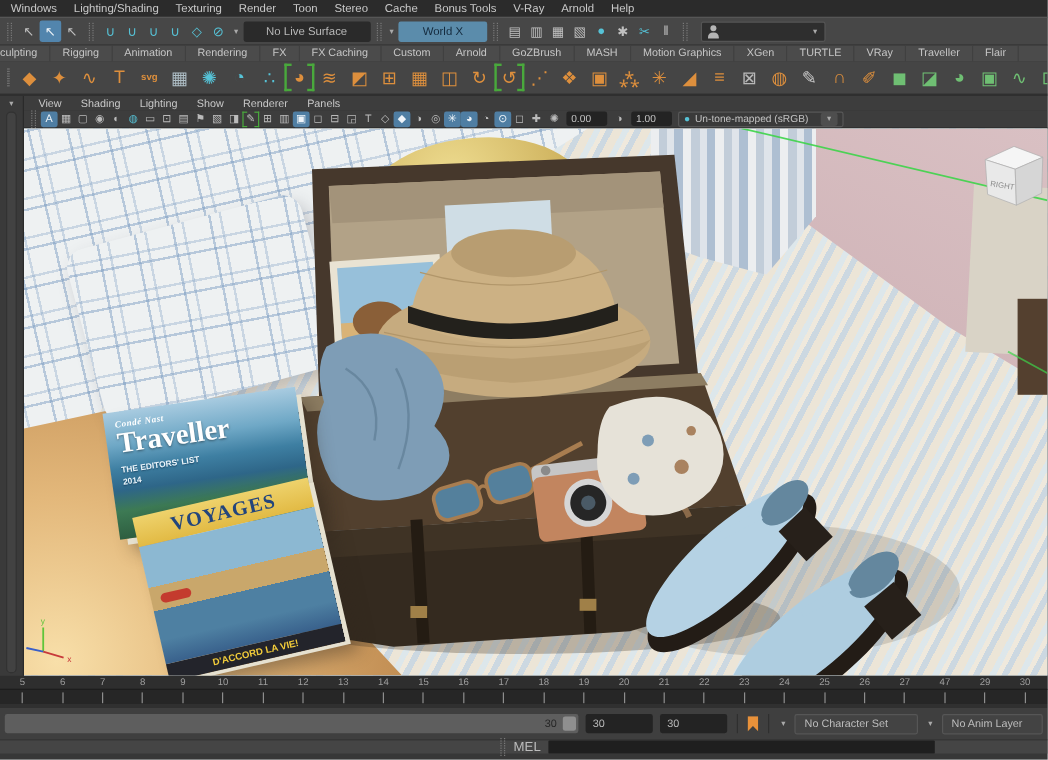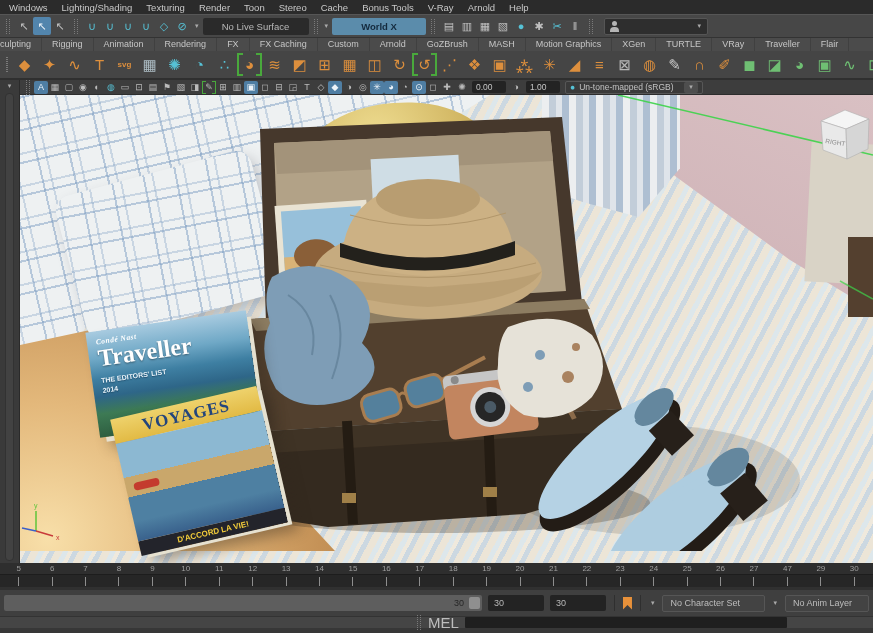--- a/index.html
+++ b/index.html
@@ -12,21 +12,21 @@
   .menubar .item{font-size:9.5px;color:#c9c9c9;padding:0 7px;white-space:nowrap}
 
   
   .statusline{height:24px;background:#474747;border-top:1px solid #565656;border-bottom:1px solid #333;display:flex;align-items:center;gap:2px;padding:0 3px}
   .grip{width:4px;height:15px;border-left:1px dotted #7a7a7a;border-right:1px dotted #7a7a7a;margin:0 3px}
   .icon-sq{width:18px;height:18px;display:flex;align-items:center;justify-content:center;font-size:11px;color:#c0c0c0;border-radius:2px}
   .icon-sq.active{background:#5285ad;color:#eef4f9}
   .caret{font-size:7px;color:#aaa;padding:0 2px}
   .field{background:#2a2a2a;color:#b8b8b8;font-size:9.5px;display:flex;align-items:center;justify-content:center;border-radius:2px;height:17px}
   .live-surface{width:106px}
-  .symmetry{width:94px;background:#5b8cab;color:#142a3d;font-weight:bold}
+  .symmetry{width:74px;background:#5b8cab;color:#142a3d;font-weight:normal}
   .search-field{width:104px;height:17px;background:#2e2e2e;border:1px solid #555;border-radius:2px;display:flex;align-items:center;justify-content:space-between;padding:0 4px;margin-left:6px}
   .person-icon{position:relative;width:11px;height:11px;display:inline-block}
   .person-icon::before{content:"";position:absolute;top:0;left:3px;width:5px;height:5px;border-radius:50%;background:#b5b5b5}
   .person-icon::after{content:"";position:absolute;bottom:0;left:1px;width:9px;height:5px;border-radius:4px 4px 0 0;background:#b5b5b5}
 
   
   .shelf-tabs{height:13px;background:#4b4b4b;display:flex;margin-left:-16px;overflow:hidden}
   .shelf-tabs .tab{font-size:9px;color:#c6c6c6;line-height:13px;padding:0 10px;border-right:1px solid #404040;white-space:nowrap}
   .shelf-icons{height:29px;background:#454545;display:flex;align-items:center;gap:1px;padding:0 3px;border-bottom:2px solid #2f2f2f}
   .shelf-icon{width:25px;height:25px;display:flex;align-items:center;justify-content:center;font-size:15px;border-radius:2px}
@@ -98,21 +98,21 @@
   .range-slider .handle{position:absolute;right:2px;width:11px;height:12px;background:#8f8f8f;border-radius:2px}
   .num-field{width:56px;height:16px;background:#232323;color:#b8b8b8;font-size:9px;display:flex;align-items:center;padding-left:6px;border-radius:2px}
   .vsep{width:1px;height:16px;background:#2f2f2f;margin:0 2px}
   .key-icon{width:9px;height:13px;background:#e8913a;clip-path:polygon(0 0,100% 0,100% 100%,50% 66%,0 100%)}
   .dd{height:17px;background:#434343;border:1px solid #565656;border-radius:2px;color:#bdbdbd;font-size:9px;display:flex;align-items:center;padding:0 7px}
   .dd-char{width:103px}.dd-anim{width:84px}
 
   
   .command-row{height:12px;background:#454545;display:flex;align-items:center;border-top:1px solid #333}
   .cmd-spacer{width:414px;height:100%}
-  .cmd-label{font-size:15px;color:#bdbdbd;margin:0 6px 0 4px}
+  .cmd-label{font-size:11px;color:#bdbdbd;margin:0 6px 0 4px}
   .cmd-input{width:322px;height:11px;background:#1f1f1f;border-radius:1px}
 </style>
 </head>
 <body>
 
 <div class="menubar">
   <div class="flex">
 
   <span class="item">Windows</span>
       <span class="item">Lighting/Shading</span>
@@ -232,20 +232,31 @@
     </div>
 </div>
 
 <div class="viewport-wrap">
   <div class="left-strip">
     <span class="caret">▾</span>
     <div class="track"></div>
   </div>
 
   <div class="vp-col">
+    <div class="panel-menu">
+      <div class="flex">
+
+      <span class="item">View</span>
+          <span class="item">Shading</span>
+          <span class="item">Lighting</span>
+          <span class="item">Show</span>
+          <span class="item">Renderer</span>
+          <span class="item">Panels</span>
+        </div>
+    </div>
 
     <div class="panel-toolbar">
       <span class="grip"></span>
       <div class="flex">
 
       <span class="vp-icon active">A</span>
           <span class="vp-icon">▦</span>
           <span class="vp-icon">▢</span>
           <span class="vp-icon">◉</span>
           <span class="vp-icon">◐</span>

